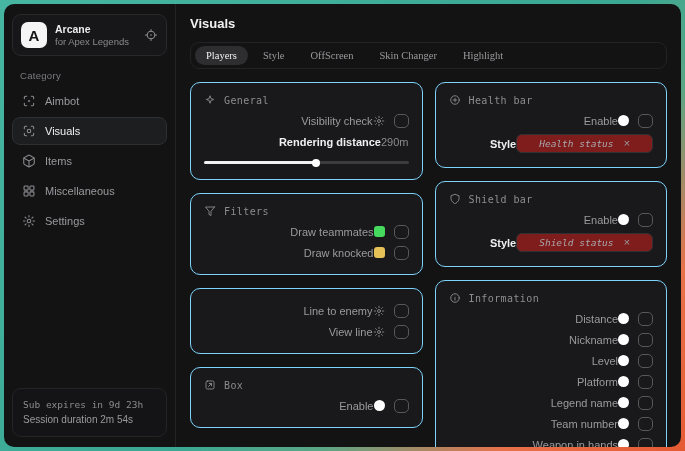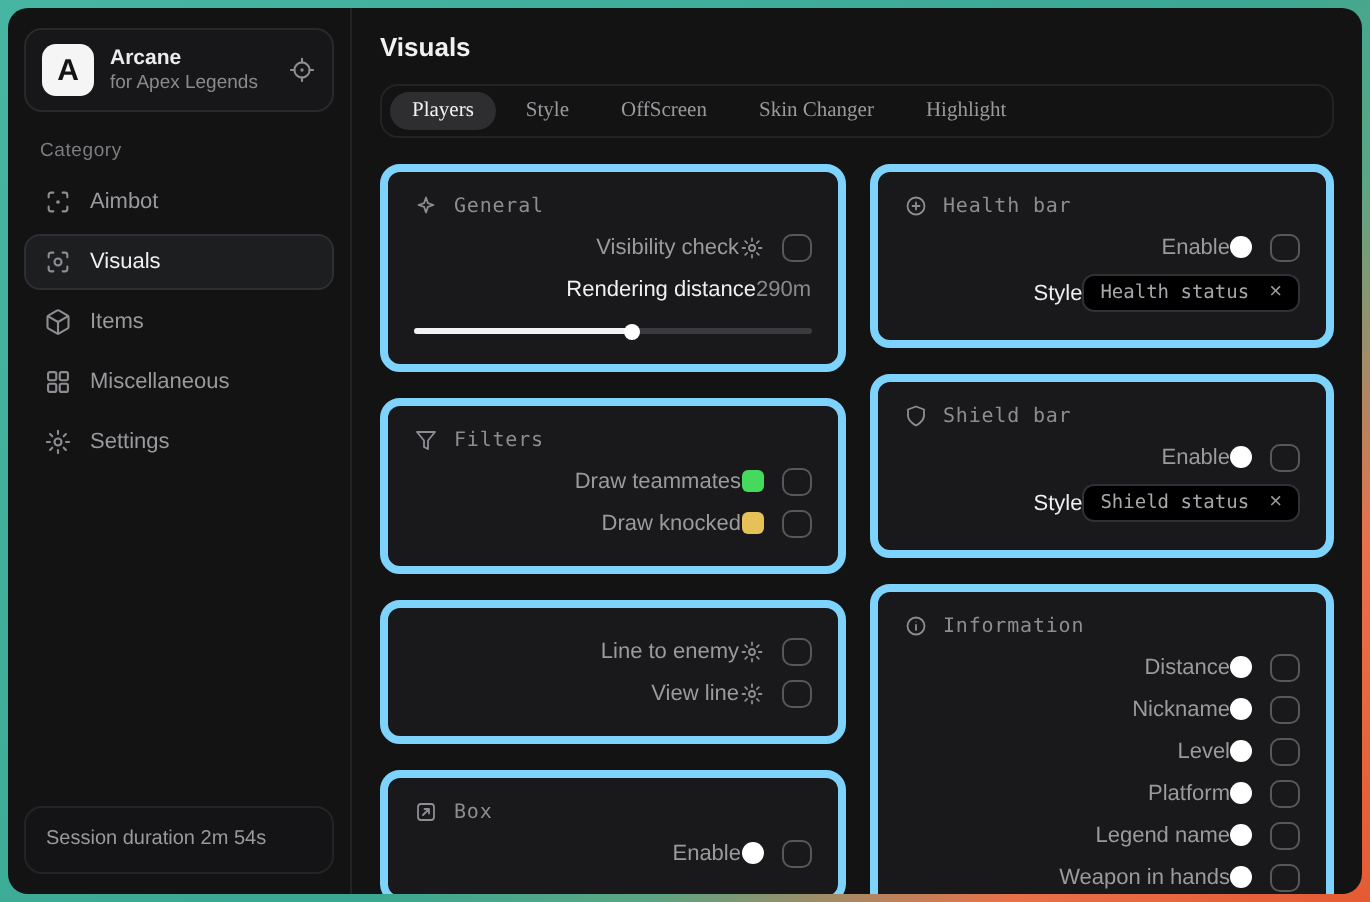--- a/index.html
+++ b/index.html
@@ -40,41 +40,41 @@
   .main { flex:1; padding:12px 14px; overflow:hidden; }
   .page-title { color:#f1f1f1; font-size:13px; font-weight:bold; }
   .tabs { margin-top:11px; display:flex; align-items:center; gap:4px;
     border:1px solid #232326; border-radius:9px; padding:3px 4px; }
   .tab { color:#9a9a9e; font-size:10.5px; padding:4px 11px; border-radius:14px; cursor:pointer; white-space:nowrap;font-family:Liberation Serif, serif; }
   .tab.active { background:#2e2e31; color:#f2f2f2; }
 
   .cols { display:flex; gap:12px; margin-top:13px; align-items:flex-start; }
   .col { flex:1; display:flex; flex-direction:column; gap:13px; min-width:0; }
 
-  .card { background:#19191b; border:4px solid #7dd3fc; border-radius:10px; padding:11px 13px; }
+  .card { background:#19191b; border:1px solid #7dd3fc; border-radius:10px; padding:11px 13px; }
   .card-head { display:flex; align-items:center; gap:8px; color:#8d8d91;
     font-family:"DejaVu Sans Mono", monospace; font-size:10px; letter-spacing:.4px; margin-bottom:4px; }
   .row { display:flex; align-items:center; justify-content:flex-end; min-height:21px; padding:3px 0; }
   .lbl { color:#9b9b9f; font-size:11px; }
-  .lbl.strong { color:#f0f0f0; font-weight:normal; }
+  .lbl.strong { color:#f0f0f0; font-weight:bold; }
   .ctrls { display:flex; align-items:center; gap:9px; }
   .val { color:#8a8a8e; font-size:11px; }
 
   .checkbox { width:15px; height:14px; border:1.5px solid #58585c; border-radius:5px;
     background:transparent; cursor:pointer; flex:0 0 auto; }
   .swatch { width:11px; height:11px; border-radius:3px; flex:0 0 auto; cursor:pointer; }
   .swatch.round { border-radius:50%; }
 
   .slider { position:relative; height:3px; background:#3b3b3f; border-radius:2px; margin:9px 0 4px 0; cursor:pointer; }
   .slider-fill { position:relative; height:100%; background:#f2f2f2; border-radius:2px; }
   .slider-knob { position:absolute; right:-4px; top:50%; transform:translateY(-50%);
     width:8px; height:8px; border-radius:50%; background:#ffffff; }
 
-  .chip { display:flex; align-items:center; gap:10px; background:#000000; border:1px solid #313135;
-    border-radius:6px; padding:3px 8px; cursor:pointer; }
+  .chip { display:flex; align-items:center; gap:10px; background:#7f1d1d; border:1px solid #313135;
+    border-radius:6px; padding:3px 22px; cursor:pointer;font-style:italic; }
   .chip-text { color:#a8a8ac; font-size:9.5px; font-family:"DejaVu Sans Mono", monospace; }
   .chip-x { color:#9a9a9e; font-size:11px; line-height:1; cursor:pointer; }
 </style>
 </head>
 <body>
 
 <svg width="0" height="0" style="position:absolute">
   <defs>
     <g id="i-scan" fill="none" stroke="currentColor" stroke-width="1.8" stroke-linecap="round" stroke-linejoin="round">
       <path d="M4 8V6a2 2 0 0 1 2-2h2M16 4h2a2 2 0 0 1 2 2v2M20 16v2a2 2 0 0 1-2 2h-2M8 20H6a2 2 0 0 1-2-2v-2"></path>
@@ -189,20 +189,21 @@
           <span class="icon">
             <svg width="14" height="14" viewBox="0 0 24 24">
                 <use href="#i-gear"></use>
               </svg>
             </span>
           <span>Settings</span>
         </div>
       </nav>
 
       <div class="sub-card">
+        <div class="sub-line1 mono">Sub expires in 9d 23h</div>
         <div class="sub-line2">Session duration 2m 54s</div>
       </div>
     </aside>
 
     <main class="main">
       <div class="page-title">Visuals</div>
 
       <div class="tabs">
         <div class="tab active">Players</div>
         <div class="tab">Style</div>
@@ -406,20 +407,27 @@
               </span>
             </div>
             <div class="row">
               <span class="lbl">Legend name</span>
               <span class="ctrls">
                 <span class="swatch round" style="background: rgb(255, 255, 255);"></span>
                 <span class="checkbox"></span>
               </span>
             </div>
             <div class="row">
+              <span class="lbl">Team number</span>
+              <span class="ctrls">
+                <span class="swatch round" style="background: rgb(255, 255, 255);"></span>
+                <span class="checkbox"></span>
+              </span>
+            </div>
+            <div class="row">
               <span class="lbl">Weapon in hands</span>
               <span class="ctrls">
                 <span class="swatch round" style="background: rgb(255, 255, 255);"></span>
                 <span class="checkbox"></span>
               </span>
             </div>
           </div>
 
         </div>
       </div>

